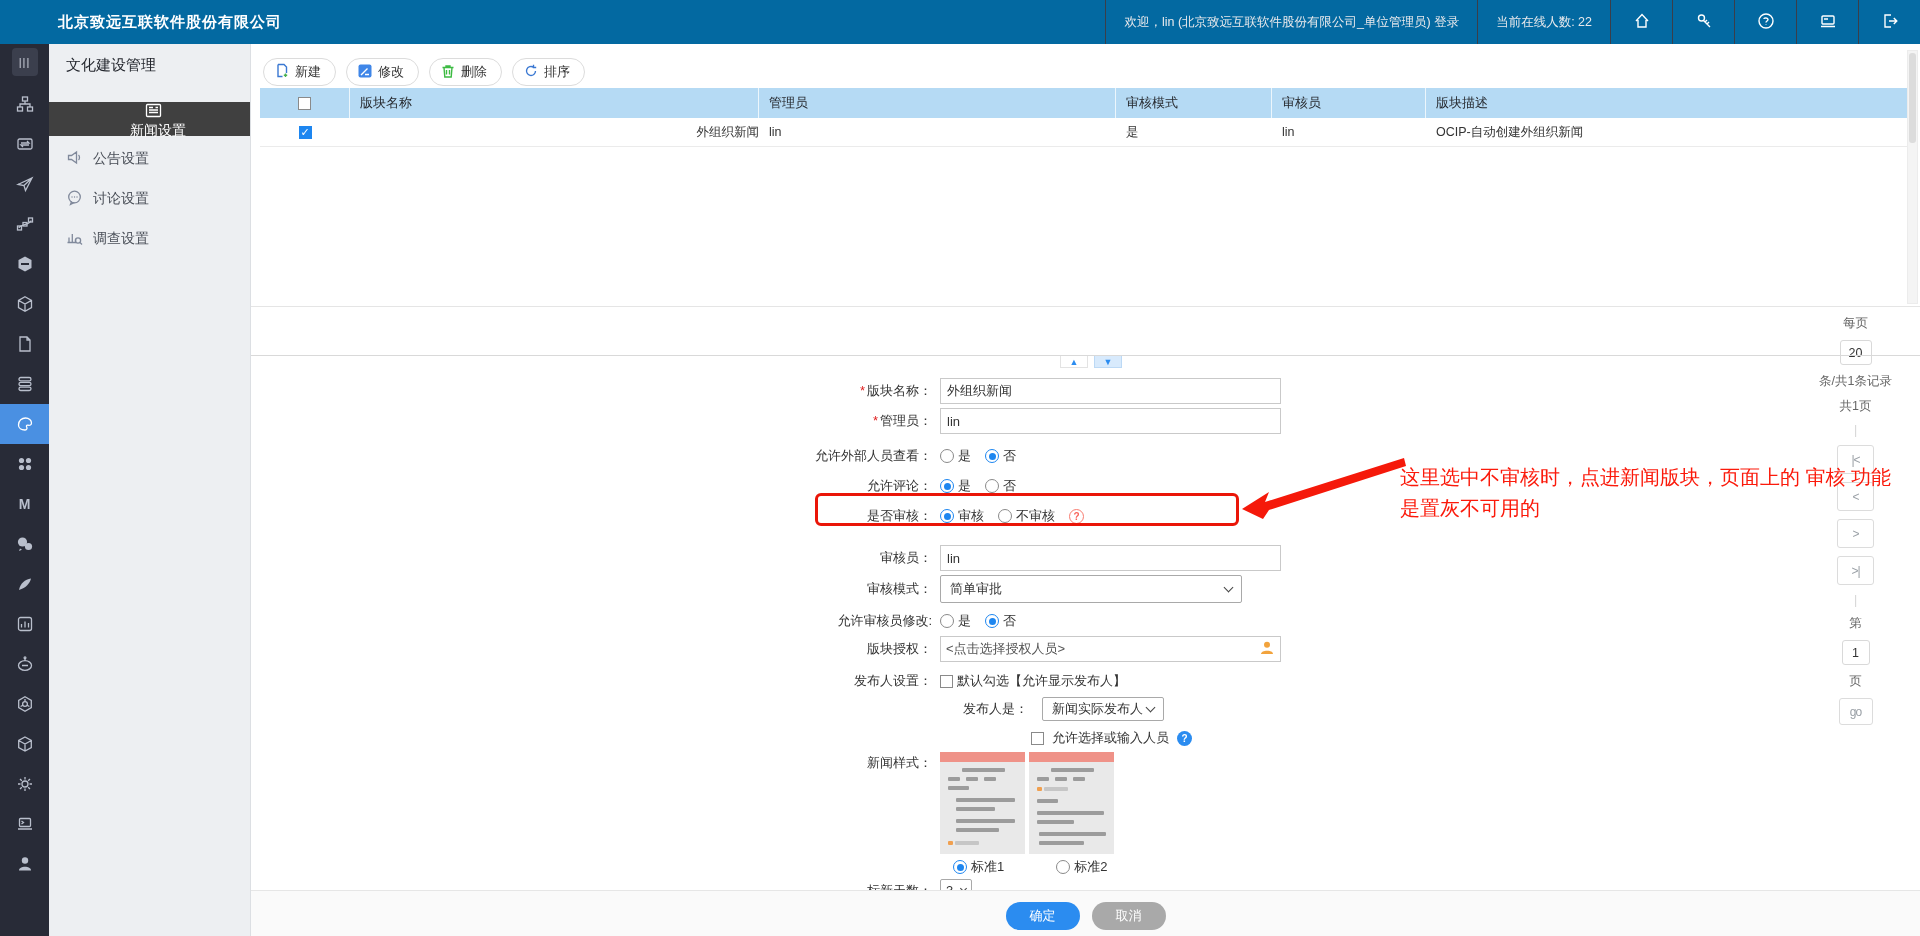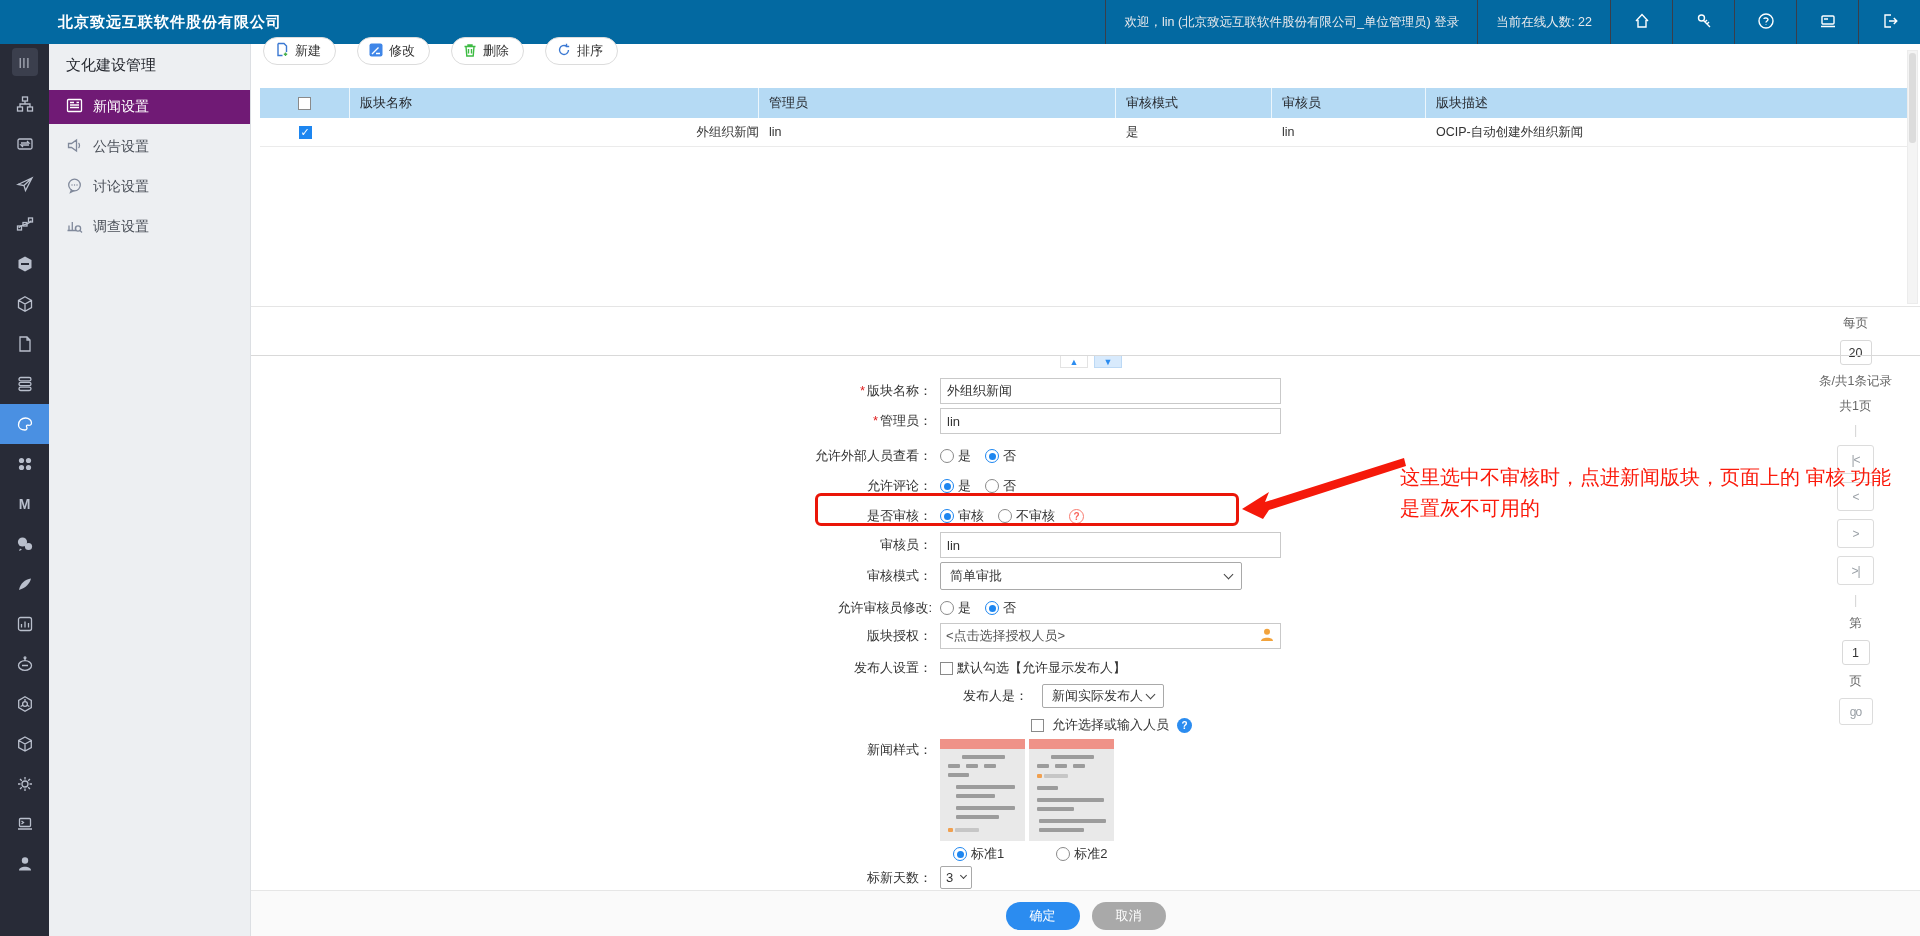--- a/index.html
+++ b/index.html
@@ -29,25 +29,25 @@
   .menu-box { margin-top:4px; width:26px; height:26px; background:#3b3f4d; border-radius:4px;
     color:#cdd2dc; font-size:11px; letter-spacing:1px; display:flex; align-items:center; justify-content:center; cursor:pointer; height:28px;}
 
   
   #sidebar { left:49px; top:44px; width:202px; height:892px; background:#edeff2; border-right:1px solid #dcdfe3; }
   #sidebar .sb-title { height:42px; display:flex; align-items:center; padding-left:17px;
     font-size:15px; color:#23262d; }
   .sb-item { height:34px; margin-top:6px; display:flex; align-items:center; padding-left:17px;
     font-size:14px; color:#4a4f58; cursor:pointer; }
   .sb-item svg { stroke:#80899b; fill:none; stroke-width:1.3; margin-right:10px; }
-  .sb-item.active { background:#701a75; color:#fff; margin-top:4px; }
+  .sb-item.active { background:#404040; color:#fff; margin-top:16px;flex-direction:column; }
   .sb-item.active svg { stroke:#fff; }
 
   
-  #toolbar { left:263px; top:37px; display:flex; gap:21px; }
+  #toolbar { left:263px; top:58px; display:flex; gap:10px; }
   .tbtn { height:28px; padding:0 14px 0 11px; border:1px solid #dcdcdc; border-radius:14px; background:#fff;
     display:flex; align-items:center; gap:6px; font-size:13px; color:#333; cursor:pointer; }
 
   
   #grid { left:260px; top:88px; width:1648px; }
   .g-head { display:flex; background:#b5daf4; height:30px; align-items:center; font-size:13px; color:#26292e; }
   .g-head > div { border-right:1px solid rgba(255,255,255,.75); height:100%; display:flex; align-items:center; padding-left:10px; }
   .g-row { display:flex; height:29px; align-items:center; font-size:12.5px; color:#333;
     border-bottom:1px solid #ebebeb; cursor:pointer; }
   .c-check { width:90px; justify-content:center; padding-left:0 !important; display:flex; }
@@ -446,21 +446,21 @@
           <span>审核</span>
         </span>
       <span class="opt">
           <span class="radio"></span>
           <span>不审核</span>
         </span>
       <span class="help-red">?</span>
     </div>
   </div>
 
-  <div class="frow" style="margin-top:7px">
+  <div class="frow" style="margin-top:20px">
     <div class="flabel">审核员：</div>
     <input class="tinput" value="lin" style="">
   </div>
 
   <div class="frow" style="margin-top:4px">
     <div class="flabel">审核模式：</div>
     <div class="sel">
       <span>简单审批</span>
       <span class="chev"></span>
     </div>

